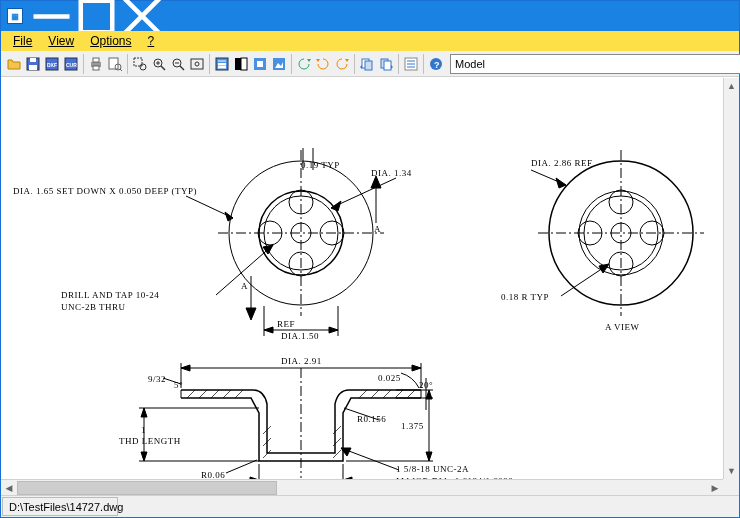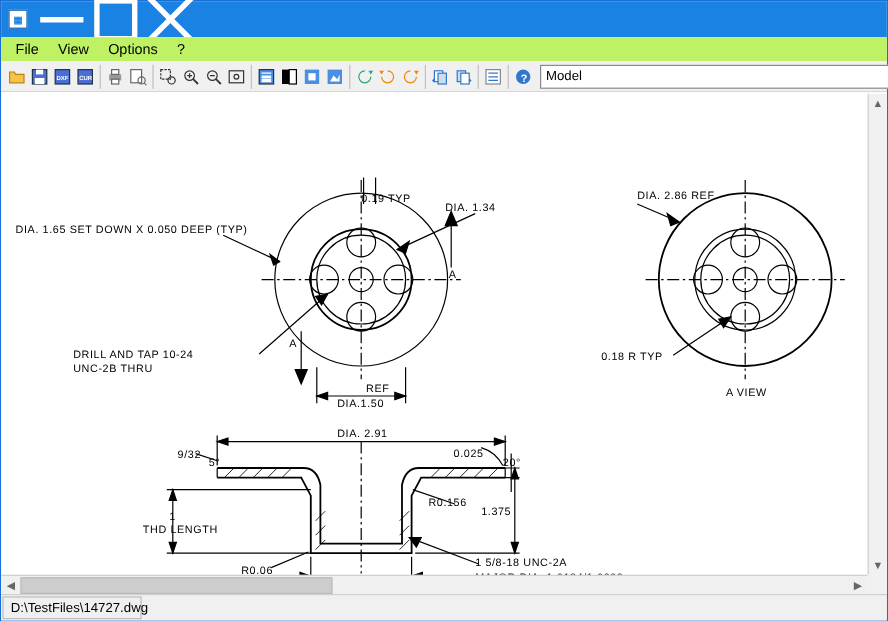--- a/index.html
+++ b/index.html
@@ -5,21 +5,21 @@
   * { box-sizing: border-box; margin: 0; padding: 0; }
   html, body { width: 740px; height: 518px; font-family: "Segoe UI", Tahoma, sans-serif; font-size: 11px; overflow: hidden; background: #fff; }
   .window { width: 740px; height: 518px; border: 1px solid #1a6fd4; display: flex; flex-direction: column; }
 
   .titlebar { height: 30px; background: #1a82e2; color: #fff; display: flex; align-items: center; padding: 0 0 0 6px; }
   .titlebar .app-icon { width: 16px; height: 16px; background: #fff; border: 1px solid #0a5bb0; margin-right: 6px; display: flex; align-items: center; justify-content: center; font-size: 8px; color: #1a82e2; font-weight: bold; }
   .titlebar .title { flex: 1; font-size: 12px; }
   .titlebar .win-btn { width: 45px; height: 30px; display: flex; align-items: center; justify-content: center; color: #fff; font-size: 14px; }
   .titlebar .win-btn.close { width: 46px; }
 
-  .menubar { height: 20px; background: #bef264; display: flex; align-items: center; padding: 0 4px; font-size: 12px; }
+  .menubar { height: 20px; background: #fde047; display: flex; align-items: center; padding: 0 4px; font-size: 12px; text-decoration: underline; }
   .menubar .menu-item { padding: 2px 8px; cursor: default; }
 
   .toolbar { height: 26px; background: #f0f0f0; border-bottom: 1px solid #d0d0d0; display: flex; align-items: center; padding: 1px 4px; gap: 1px; }
   .tb-btn { width: 18px; height: 18px; border: 1px solid transparent; display: flex; align-items: center; justify-content: center; cursor: default; }
   .tb-btn svg { width: 16px; height: 16px; display: block; }
   .tb-sep { width: 4px; height: 20px; border-left: 1px solid #c0c0c0; margin: 0 2px; }
   .layout-select { flex: 0 0 324px; height: 20px; margin-left: 4px; font-size: 11px; border: 1px solid #888; background: #fff; position: relative; display: flex; align-items: center; padding: 0 4px; }
   .layout-select .sel-label { flex: 1; }
 
   .canvas-area { flex: 1; position: relative; background: #fff; overflow: hidden; border-top: 1px solid #fff; }
@@ -32,21 +32,21 @@
   .hscroll .thumb { position: absolute; left: 0; top: 1px; height: 14px; width: 260px; background: #cdcdcd; border: 1px solid #bbb; }
   .scroll-corner { position: absolute; right: 0; bottom: 0; width: 16px; height: 16px; background: #f0f0f0; }
 
   .statusbar { height: 22px; background: #f0f0f0; border-top: 1px solid #d0d0d0; display: flex; align-items: stretch; font-size: 11px; }
   .status-cell { border: 1px solid #bcbcbc; padding: 2px 6px; margin: 1px 0 1px 1px; display: flex; align-items: center; background: #f0f0f0; }
   .status-cell.path { width: 116px; }
   .status-cell.size { width: 90px; }
   .status-cell.coord { flex: 1; }
 
   
-  .dtext { position: absolute; font-family: Liberation Sans, sans-serif; font-size: 9px; color: #000; white-space: nowrap; letter-spacing: 0.5px; }
+  .dtext { position: absolute; font-family: Liberation Serif, serif; font-size: 9px; color: #000; white-space: nowrap; letter-spacing: 0.5px; }
 </style>
 </head>
 <body>
 
 <div class="window">
 
   <div class="titlebar">
     <div class="app-icon">▦</div>
     <div class="win-btn">
       <svg viewBox="0 0 10 10">
@@ -353,21 +353,21 @@
         <line x1="280" y1="432" x2="280" y2="460"></line>
         <polygon points="275,438 285,438 280,426" fill="#000"></polygon>
       </g>
     </svg>
 
     <div class="dtext" style="left:300px;top:82px">0.19 TYP</div>
     <div class="dtext" style="left:370px;top:90px">DIA. 1.34</div>
     <div class="dtext" style="left:12px;top:108px">DIA. 1.65 SET DOWN X 0.050 DEEP (TYP)</div>
     <div class="dtext" style="left:60px;top:212px">DRILL AND TAP 10-24</div>
     <div class="dtext" style="left:60px;top:224px">UNC-2B THRU</div>
-    <div class="dtext" style="left:304px;top:241px">REF</div>
+    <div class="dtext" style="left:276px;top:241px">REF</div>
     <div class="dtext" style="left:280px;top:253px">DIA.1.50</div>
     <div class="dtext" style="left:373px;top:146px">A</div>
     <div class="dtext" style="left:240px;top:203px">A</div>
 
     <div class="dtext" style="left:530px;top:80px">DIA. 2.86 REF</div>
     <div class="dtext" style="left:500px;top:214px">0.18 R TYP</div>
     <div class="dtext" style="left:604px;top:244px">A VIEW</div>
 
     <div class="dtext" style="left:280px;top:278px">DIA. 2.91</div>
     <div class="dtext" style="left:147px;top:296px">9/32</div>

